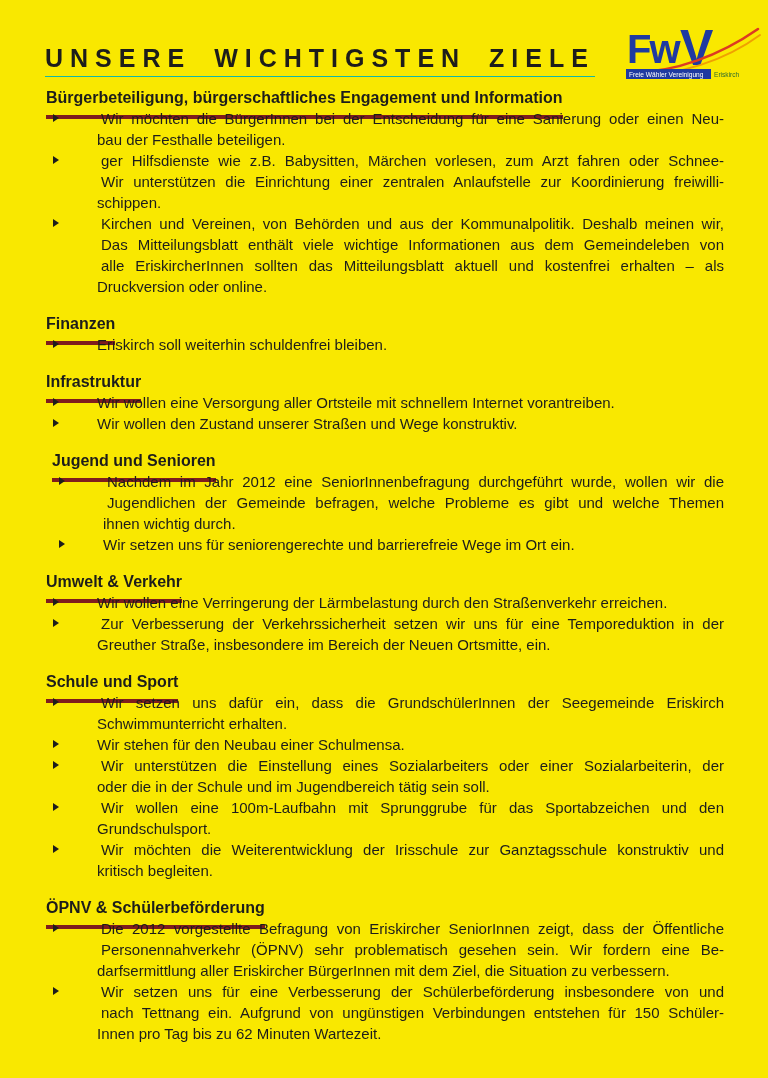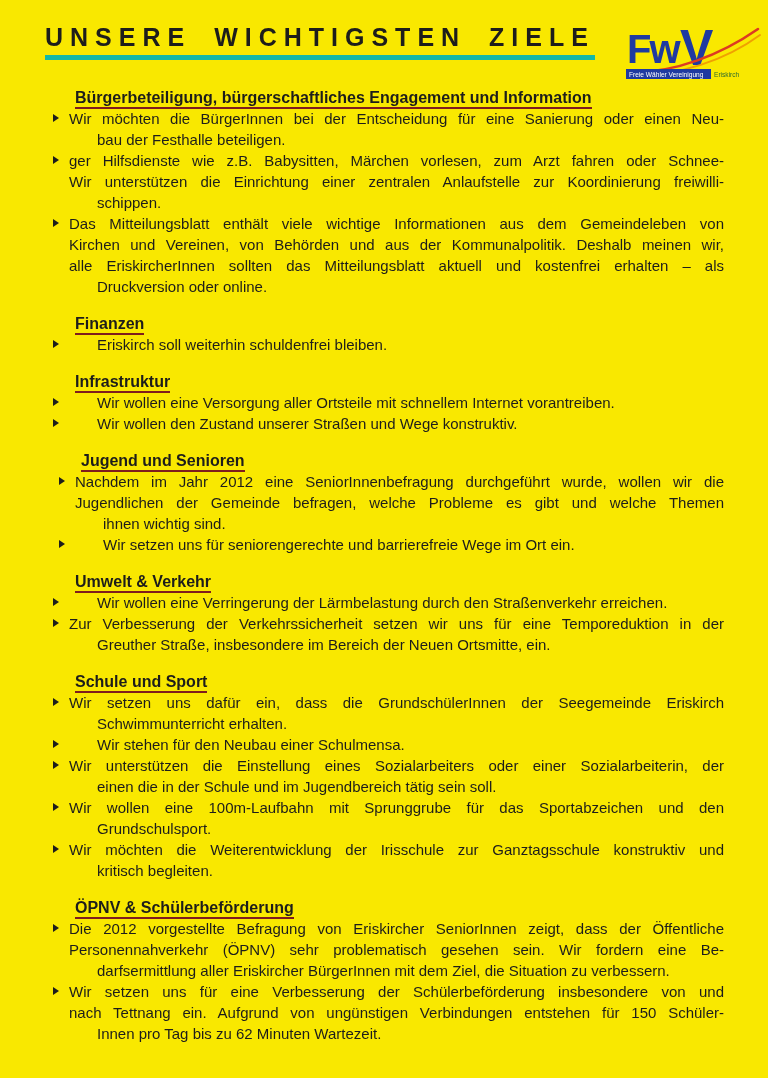--- a/index.html
+++ b/index.html
@@ -4,40 +4,40 @@
 <style>
   html, body { margin: 0; padding: 0; }
   body {
     width: 768px; height: 1078px;
     position: relative; overflow: hidden;
     background: #F9E800;
     color: #1D1D1B;
     font-family: "Liberation Sans", "DejaVu Sans", sans-serif;
   }
   .title {
-    position: absolute; left: 45px; top: 25px;
+    position: absolute; left: 45px; top: 46px;
     font-size: 25px; font-weight: bold; line-height: 1;
     letter-spacing: 7px; word-spacing: 9px;
-    border-bottom: 5px solid #14b8a6; padding-bottom: 5px;
+    border-bottom: 1px solid #14b8a6; padding-bottom: 5px;
     white-space: nowrap;
   }
   .logo { position: absolute; left: 626px; top: 26px; width: 138px; height: 54px; }
   .content { position: absolute; left: 46px; top: 87px; width: 678px; }
   .section { margin-bottom: 16px; }
   .heading { font-size: 16px; font-weight: bold; line-height: 21px; }
-  .heading span { border-bottom: 2px solid #7f1d1d; padding-bottom: 1px; margin-left: 29px; }
+  .heading span { border-bottom: 4px solid #7f1d1d; padding-bottom: 9px; }
   .bullet { position: relative; padding-left: 23px; font-size: 15px; line-height: 21px; }
   .arrow {
     position: absolute; left: 7px; top: 6px;
     width: 0; height: 0;
     border-left: 6px solid #1D1D1B;
     border-top: 4.5px solid transparent;
     border-bottom: 4.5px solid transparent;
   }
-  .jline { text-align: justify; text-align-last: justify; }
+  .jline { text-align: justify; text-align-last: justify; margin-left: 32px; }
   .lline { text-align: left; margin-left: 28px; }
 </style>
 </head>
 <body style="background: rgb(249, 232, 0); color: rgb(29, 29, 27);">
 
 <div class="title">UNSERE WICHTIGSTEN ZIELE</div>
 
 <div class="logo">
   <svg width="138" height="54" viewBox="0 0 138 54">
     <text x="1" y="37" font-family="Liberation Sans, DejaVu Sans, sans-serif" font-size="40" font-weight="bold" fill="#1F3AA0" letter-spacing="-2">Fw</text>
@@ -59,22 +59,22 @@
         <div class="lline">bau der Festhalle beteiligen.</div>
       </div>
       <div class="bullet">
         <span class="arrow"></span>
         <div class="jline">ger Hilfsdienste wie z.B. Babysitten, Märchen vorlesen, zum Arzt fahren oder Schnee-</div>
         <div class="jline">Wir unterstützen die Einrichtung einer zentralen Anlaufstelle zur Koordinierung freiwilli-</div>
         <div class="lline">schippen.</div>
       </div>
       <div class="bullet">
         <span class="arrow"></span>
+        <div class="jline">Kirchen und Vereinen, von Behörden und aus der Kommunalpolitik. Deshalb meinen wir,</div>
         <div class="jline">Das Mitteilungsblatt enthält viele wichtige Informationen aus dem Gemeindeleben von</div>
-        <div class="jline">Kirchen und Vereinen, von Behörden und aus der Kommunalpolitik. Deshalb meinen wir,</div>
         <div class="jline">alle EriskircherInnen sollten das Mitteilungsblatt aktuell und kostenfrei erhalten – als</div>
         <div class="lline">Druckversion oder online.</div>
       </div>
     </section>
     <section class="section">
       <div class="heading"><span>Finanzen</span></div>
       <div class="bullet">
         <span class="arrow"></span>
         <div class="lline">Eriskirch soll weiterhin schuldenfrei bleiben.</div>
       </div>
@@ -89,21 +89,21 @@
         <span class="arrow"></span>
         <div class="lline">Wir wollen den Zustand unserer Straßen und Wege konstruktiv.</div>
       </div>
     </section>
     <section class="section" style="margin-left: 6px;">
       <div class="heading"><span>Jugend und Senioren</span></div>
       <div class="bullet">
         <span class="arrow"></span>
         <div class="jline">Nachdem im Jahr 2012 eine SeniorInnenbefragung durchgeführt wurde, wollen wir die</div>
         <div class="jline">Jugendlichen der Gemeinde befragen, welche Probleme es gibt und welche Themen</div>
-        <div class="lline">ihnen wichtig sind.</div>
+        <div class="lline">ihnen wichtig durch.</div>
       </div>
       <div class="bullet">
         <span class="arrow"></span>
         <div class="lline">Wir setzen uns für seniorengerechte und barrierefreie Wege im Ort ein.</div>
       </div>
     </section>
     <section class="section">
       <div class="heading"><span>Umwelt &amp; Verkehr</span></div>
       <div class="bullet">
         <span class="arrow"></span>
@@ -122,21 +122,21 @@
         <div class="jline">Wir setzen uns dafür ein, dass die GrundschülerInnen der Seegemeinde Eriskirch</div>
         <div class="lline">Schwimmunterricht erhalten.</div>
       </div>
       <div class="bullet">
         <span class="arrow"></span>
         <div class="lline">Wir stehen für den Neubau einer Schulmensa.</div>
       </div>
       <div class="bullet">
         <span class="arrow"></span>
         <div class="jline">Wir unterstützen die Einstellung eines Sozialarbeiters oder einer Sozialarbeiterin, der</div>
-        <div class="lline">einen die in der Schule und im Jugendbereich tätig sein soll.</div>
+        <div class="lline">oder die in der Schule und im Jugendbereich tätig sein soll.</div>
       </div>
       <div class="bullet">
         <span class="arrow"></span>
         <div class="jline">Wir wollen eine 100m-Laufbahn mit Sprunggrube für das Sportabzeichen und den</div>
         <div class="lline">Grundschulsport.</div>
       </div>
       <div class="bullet">
         <span class="arrow"></span>
         <div class="jline">Wir möchten die Weiterentwicklung der Irisschule zur Ganztagsschule konstruktiv und</div>
         <div class="lline">kritisch begleiten.</div>

